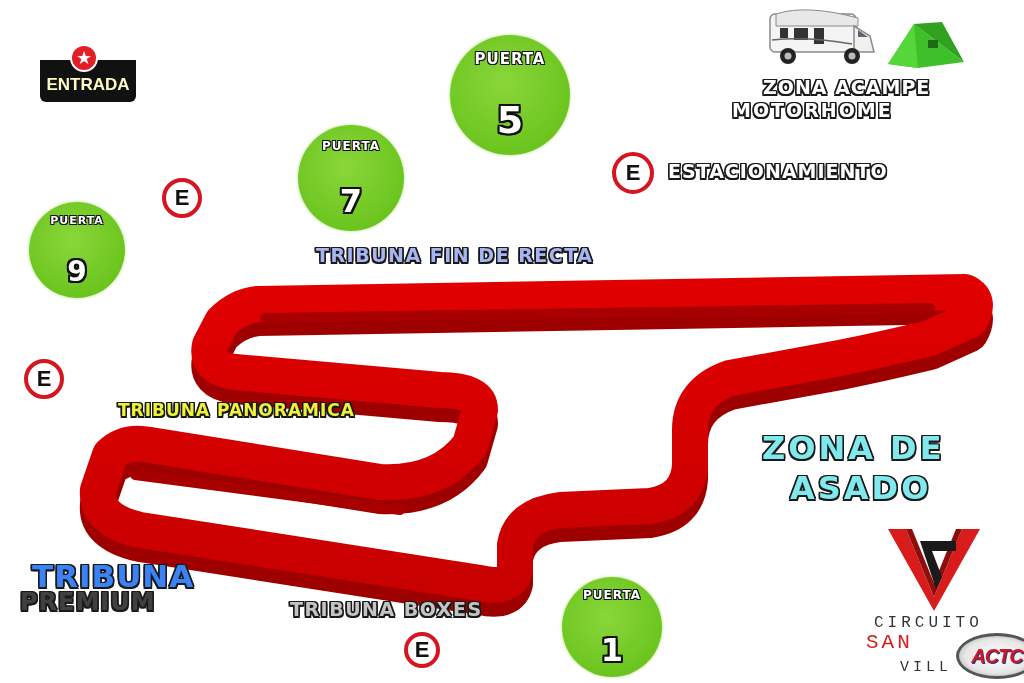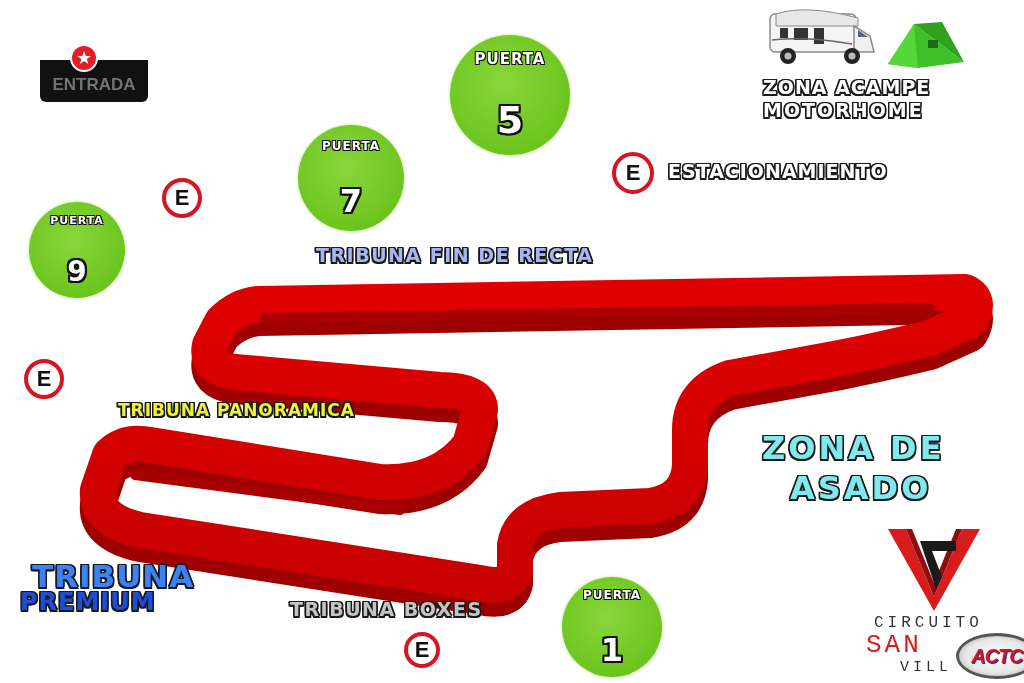--- a/index.html
+++ b/index.html
@@ -54,22 +54,22 @@
     .o-dark { text-shadow: -1.5px -1.5px 0 #1a1a1a, 1.5px -1.5px 0 #1a1a1a, -1.5px 1.5px 0 #1a1a1a, 1.5px 1.5px 0 #1a1a1a, 0 1.5px 0 #1a1a1a, 0 -1.5px 0 #1a1a1a, 1.5px 0 0 #1a1a1a, -1.5px 0 0 #1a1a1a; }
 
     
     .auto-logo { position: absolute; left: 40px; top: 16px; width: 88px; height: 86px; cursor: pointer; }
     .auto-top {
       position: absolute; left: 0; top: 0; width: 88px; height: 44px; background: #e41e26;
       border-radius: 6px 6px 0 0; color: #fff; font-family: "Liberation Sans", sans-serif;
       font-weight: bold; font-size: 18px; text-align: center; line-height: 28px; letter-spacing: 0;
     }
     .auto-bot {
-      position: absolute; left: 0; top: 44px; width: 108px; height: 42px; background: #111;
-      border-radius: 0 0 6px 6px; color: #737373; font-family: "Liberation Sans", sans-serif;
+      position: absolute; left: 0; top: 44px; width: 96px; height: 42px; background: #111;
+      border-radius: 0 0 6px 6px; color: #fef9c3; font-family: "Liberation Sans", sans-serif;
       font-weight: bold; font-size: 17px; text-align: center; line-height: 50px;
     }
     .auto-star {
       position: absolute; left: 30px; top: 28px; width: 28px; height: 28px; border-radius: 50%;
       background: #e41e26; border: 2px solid #fff; box-sizing: border-box;
       color: #fff; font-size: 18px; line-height: 24px; text-align: center;
     }
 
     
     .circ-text {
@@ -154,33 +154,33 @@
   <circle cx="86" cy="50" r="8" fill="#222"></circle>
     <circle cx="86" cy="50" r="3.5" fill="#bbb"></circle>
 </svg>
 <svg class="abs" style="left:884px; top:20px;" width="86" height="50" viewBox="0 0 86 50">
   <polygon points="4,44 30,4 80,42 34,48" fill="#3fbf2a"></polygon>
   <polygon points="4,44 30,4 34,48" fill="#55d63a"></polygon>
   <polygon points="30,4 58,2 80,42" fill="#2fa21e"></polygon>
   <rect x="44" y="20" width="10" height="8" fill="#1d6b13"></rect>
 </svg>
 <div class="olabel o-dark" style="left:763px; top:78px; font-size:19px; color:#ffffff; letter-spacing:1px;">ZONA ACAMPE</div>
-<div class="olabel o-dark" style="left:763px; top:101px; font-size:19px; color:#ffffff; letter-spacing:2px;">MOTORHOME</div>
+<div class="olabel o-dark" style="left:732px; top:101px; font-size:19px; color:#ffffff; letter-spacing:2px;">MOTORHOME</div>
 
 <div class="olabel o-dark" style="left:316px; top:246px; font-size:19px; color:#a9b5f0; letter-spacing:1.5px;">TRIBUNA FIN DE RECTA</div>
 <div class="olabel o-dark" style="left:118px; top:402px; font-size:17px; color:#eef23a; letter-spacing:1px;">TRIBUNA PANORAMICA</div>
 <div class="olabel o-dark" style="left:32px; top:561px; font-size:31px; color:#3b82f6; letter-spacing:1px;">TRIBUNA</div>
-<div class="olabel o-dark" style="left:20px; top:590px; font-size:24px; color:#1d4ed8; letter-spacing:1px;">PREMIUM</div>
+<div class="olabel o-dark" style="left:20px; top:590px; font-size:24px; color:#404040; letter-spacing:1px;">PREMIUM</div>
 <div class="olabel o-dark" style="left:290px; top:600px; font-size:19px; color:#c4c4c4; letter-spacing:1.5px;">TRIBUNA BOXES</div>
 <div class="olabel o-dark" style="left:762px; top:432px; font-size:32px; color:#7fe9ee; letter-spacing:3px;">ZONA DE</div>
 <div class="olabel o-dark" style="left:790px; top:472px; font-size:32px; color:#7fe9ee; letter-spacing:3px;">ASADO</div>
 
 <svg class="abs" style="left:886px; top:527px;" width="96" height="84" viewBox="0 0 96 84">
   <polygon points="2,2 20,2 48,70 76,2 94,2 48,84" fill="#d81c1c"></polygon>
   <polygon points="20,2 48,70 76,2 70,2 48,56 26,2" fill="#8e0d0d"></polygon>
   <polygon points="34,14 70,14 70,24 46,24 56,50 50,62" fill="#1a1a1a"></polygon>
 </svg>
 <div class="circ-text" style="left:874px; top:615px; font-size:16px; color:#333;">CIRCUITO</div>
-<div class="circ-text" style="left:866px; top:632px; font-size:26px; color:#d81c1c; letter-spacing:3px;">SAN</div>
+<div class="circ-text" style="left:866px; top:632px; font-size:21px; color:#d81c1c; letter-spacing:3px;">SAN</div>
 <div class="circ-text" style="left:900px; top:660px; font-size:15px; color:#333;">VILL</div>
 <div class="actc">
   <span>ACTC</span>
 </div>
 
 </body></html>

